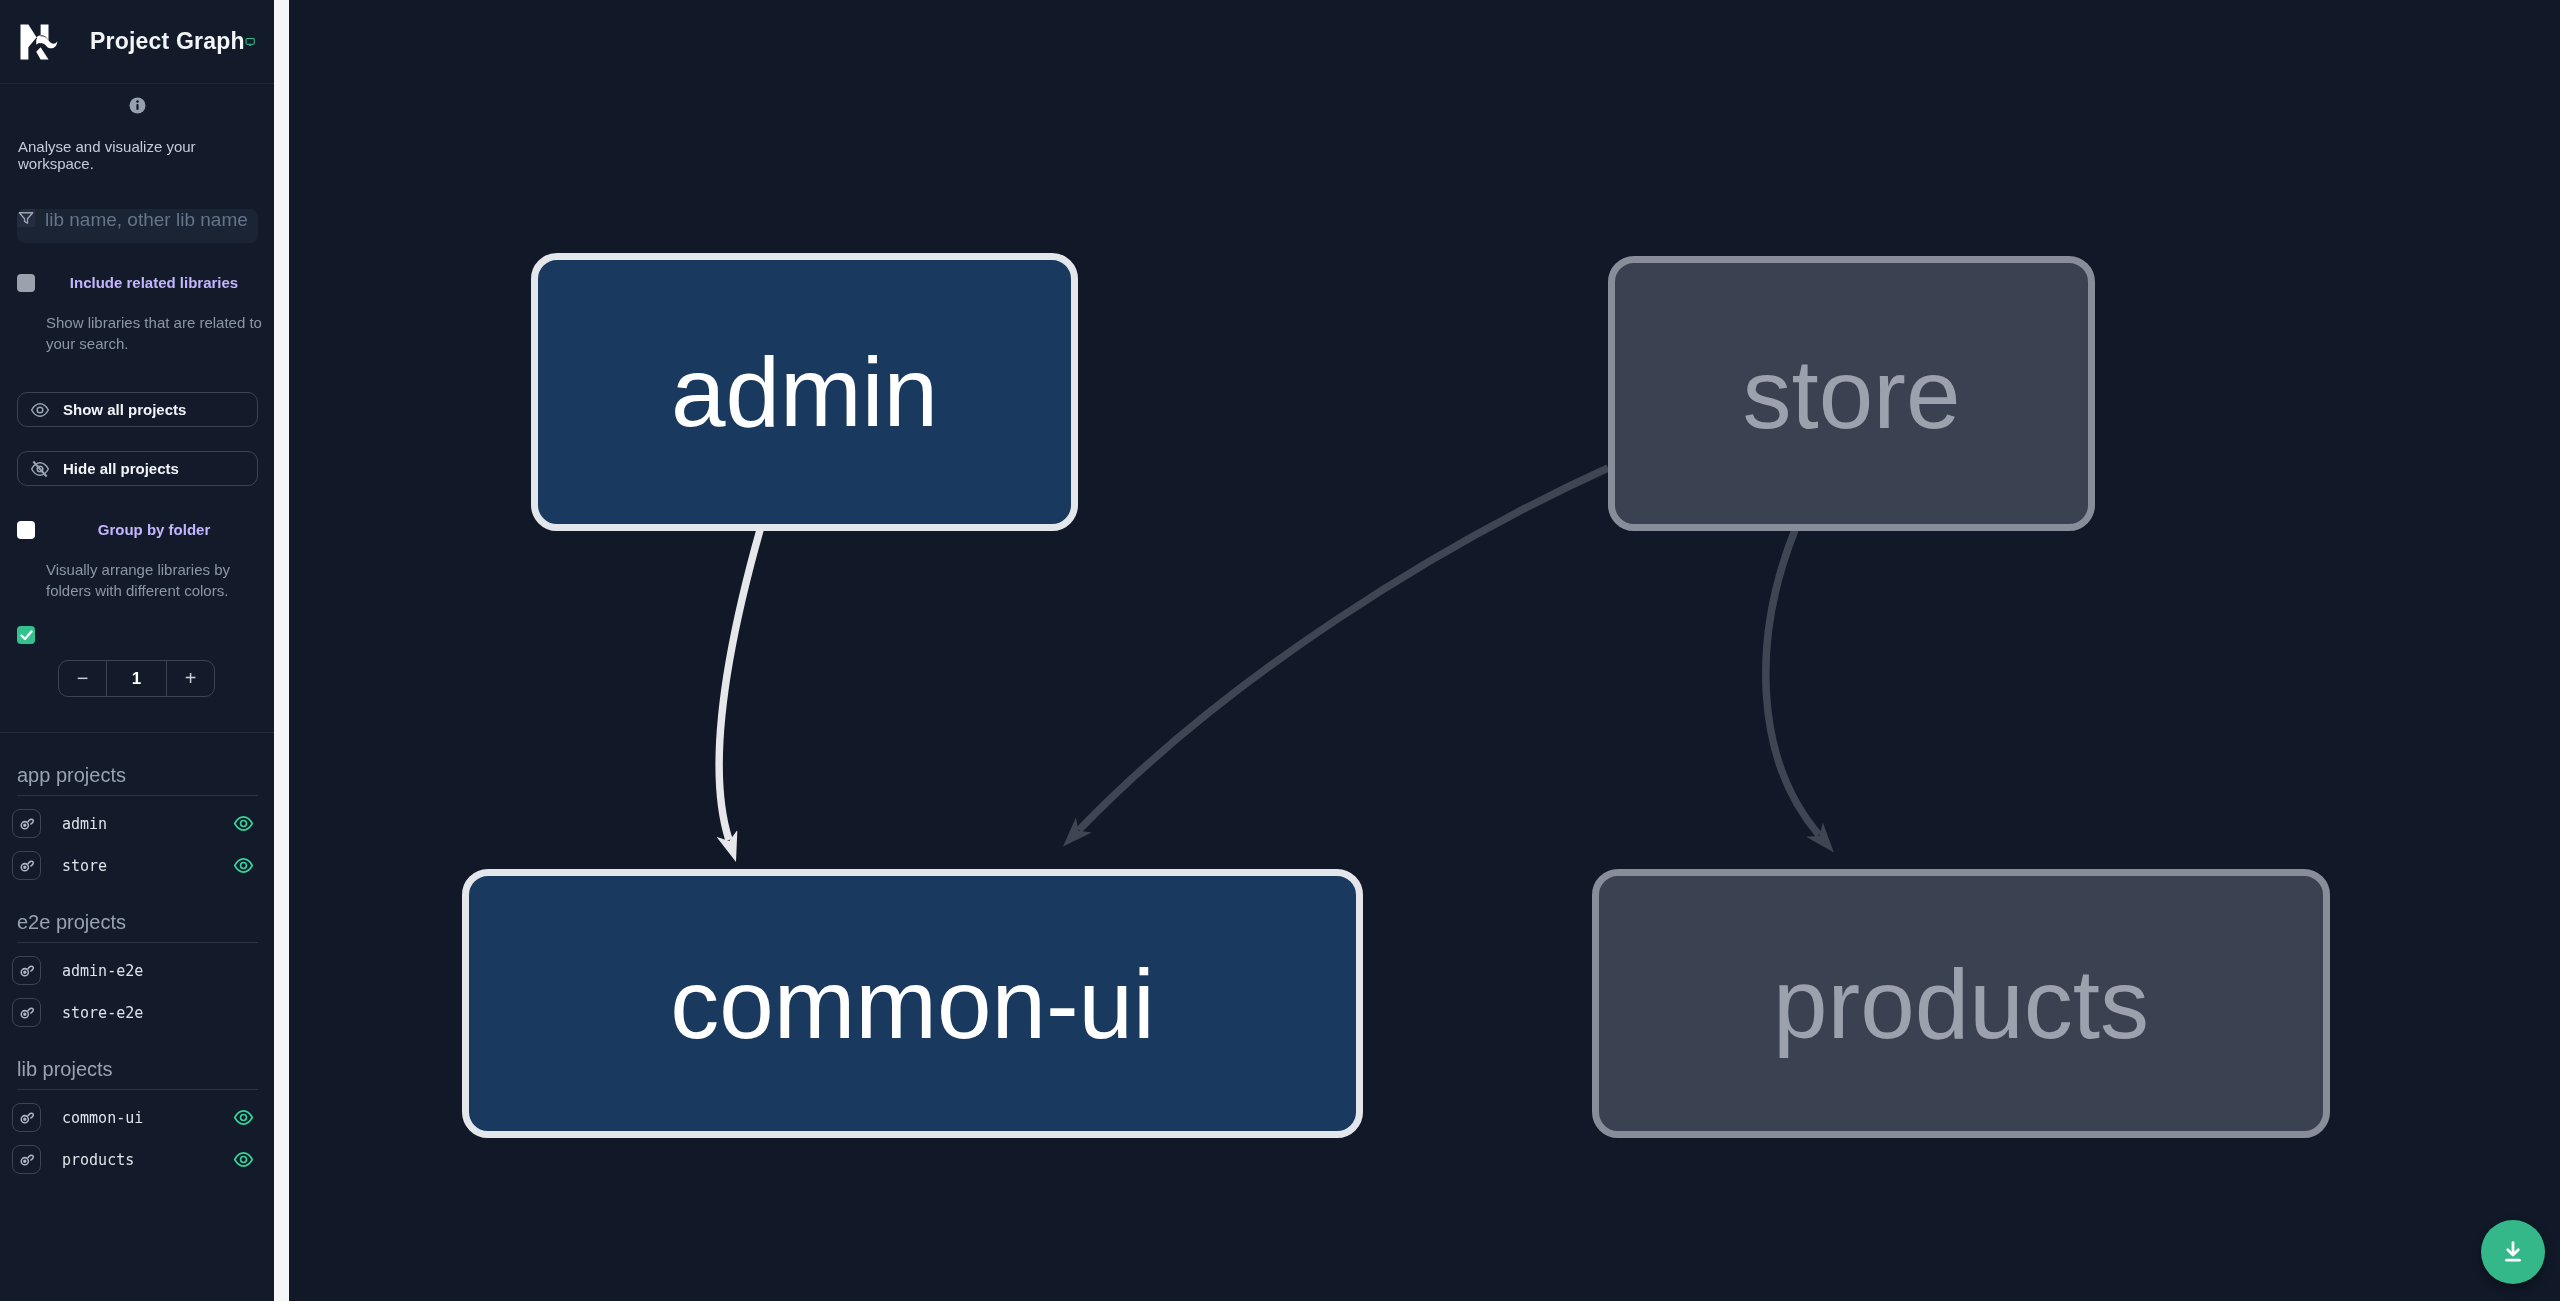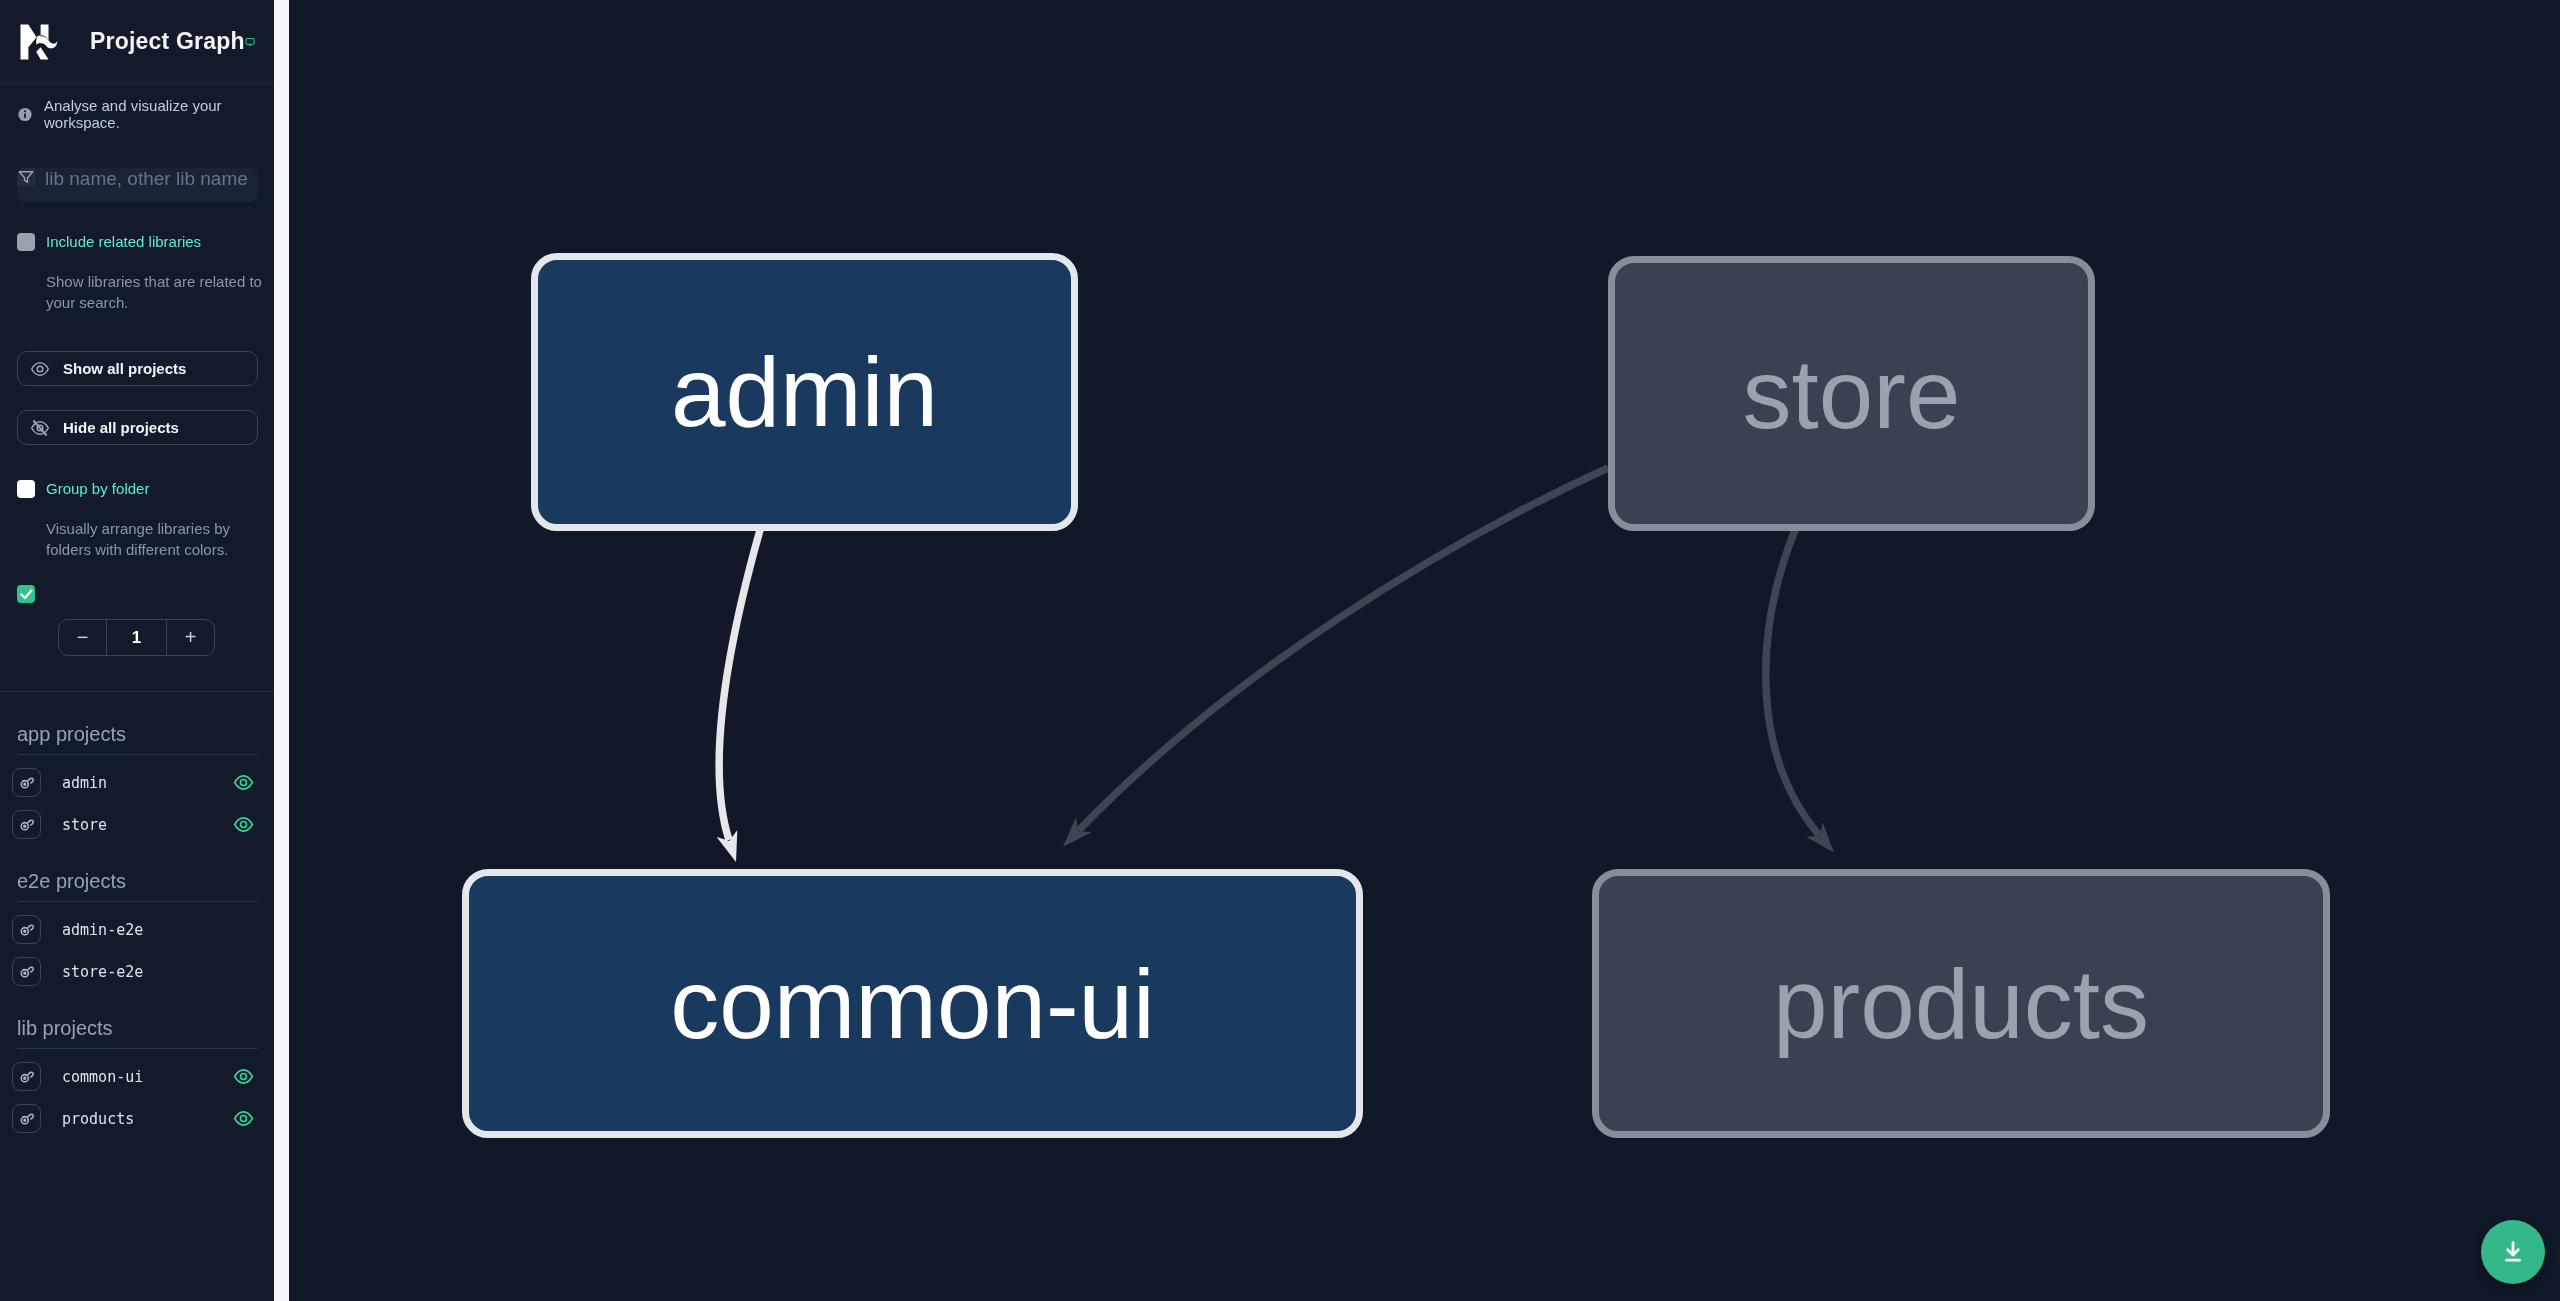--- a/index.html
+++ b/index.html
@@ -10,37 +10,37 @@
   
   .sidebar { width:274px; height:1301px; background:#131b2b; flex:0 0 274px;
              display:flex; flex-direction:column; position:relative; }
   .app-header { height:84px; display:flex; align-items:center; padding:0 19px 0 17px;
                 border-bottom:1px solid #1f2838; }
   .nx-logo { width:42px; height:42px; flex:0 0 42px; }
   .app-title { color:#f3f5f7; font-size:23px; font-weight:700; margin-left:31px;
                letter-spacing:.2px; white-space:nowrap; }
   .monitor-icon { margin-left:auto; width:24px; height:26px; }
 
-  .intro { display:flex; align-items:center; gap:12px; padding:13px 18px 0 18px; }
+  .intro { display:flex; align-items:center; gap:24px; padding:13px 18px 0 18px;flex-direction:column; }
   .intro-text { color:#c3ccd8; font-size:15px; }
 
   .search-box { margin:37px 16px 10px 17px; height:34px; display:flex; align-items:flex-start;
                 background:#1b2434; border-radius:8px; overflow:hidden; }
   .funnel-cell { width:35px; display:flex; align-items:center; justify-content:center;
                  background:#232d3f; }
   .search-input { flex:1; background:transparent; border:none; outline:none; color:#cbd5e1;
                   font-size:19px; padding:0 10px; font-family:"Liberation Sans",sans-serif; }
   .search-input::placeholder { color:#64748b; }
 
   .check-row { display:flex; gap:11px; padding:0 16px 0 17px; }
   .check-row .box { width:18px; height:18px; border-radius:4px; flex:0 0 18px; margin-top:1px; }
   .box.gray { background:#9aa2ae; }
   .box.white { background:#ffffff; }
   .box.green { background:#33c28e; display:flex; align-items:center; justify-content:center; }
-  .check-title { color:#5eead4; font-size:15px; font-weight:400; line-height:20px; }
+  .check-title { color:#c4b5fd; font-size:15px; font-weight:700; line-height:20px;text-align:center; }
   .check-desc { color:#8b96a6; font-size:15px; line-height:21px; margin-top:19px; width:216px; }
 
   .side-btn { margin:0 16px 0 17px; height:35px; display:flex; align-items:center; gap:13px;
               background:transparent; border:1px solid #3c4452; border-radius:10px;
               padding:0 12px; cursor:pointer; }
   .side-btn span { color:#f1f5f9; font-size:15px; font-weight:700; }
 
   .stepper { margin:16px 0 0 58px; width:157px; height:37px; display:flex;
              border:1px solid #3c4452; border-radius:10px; overflow:hidden; }
   .stepper .seg { display:flex; align-items:center; justify-content:center; color:#c7ced8;

